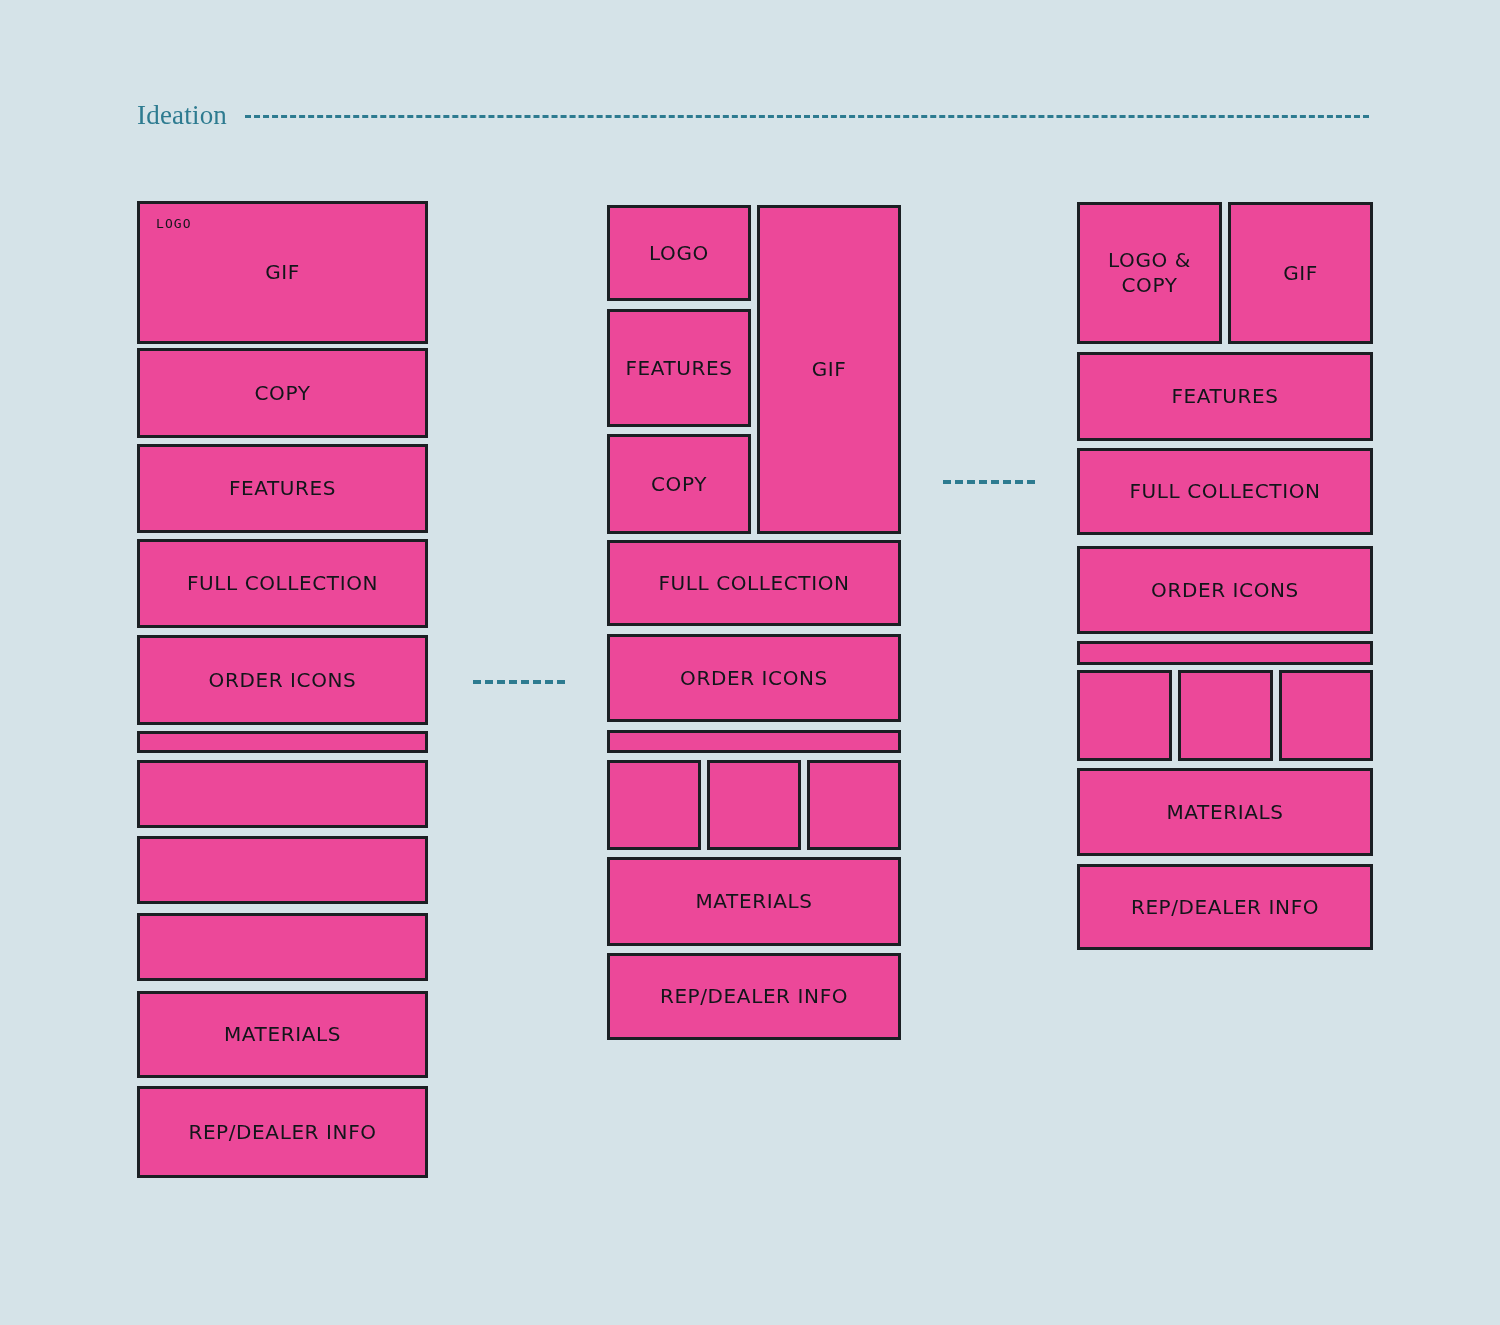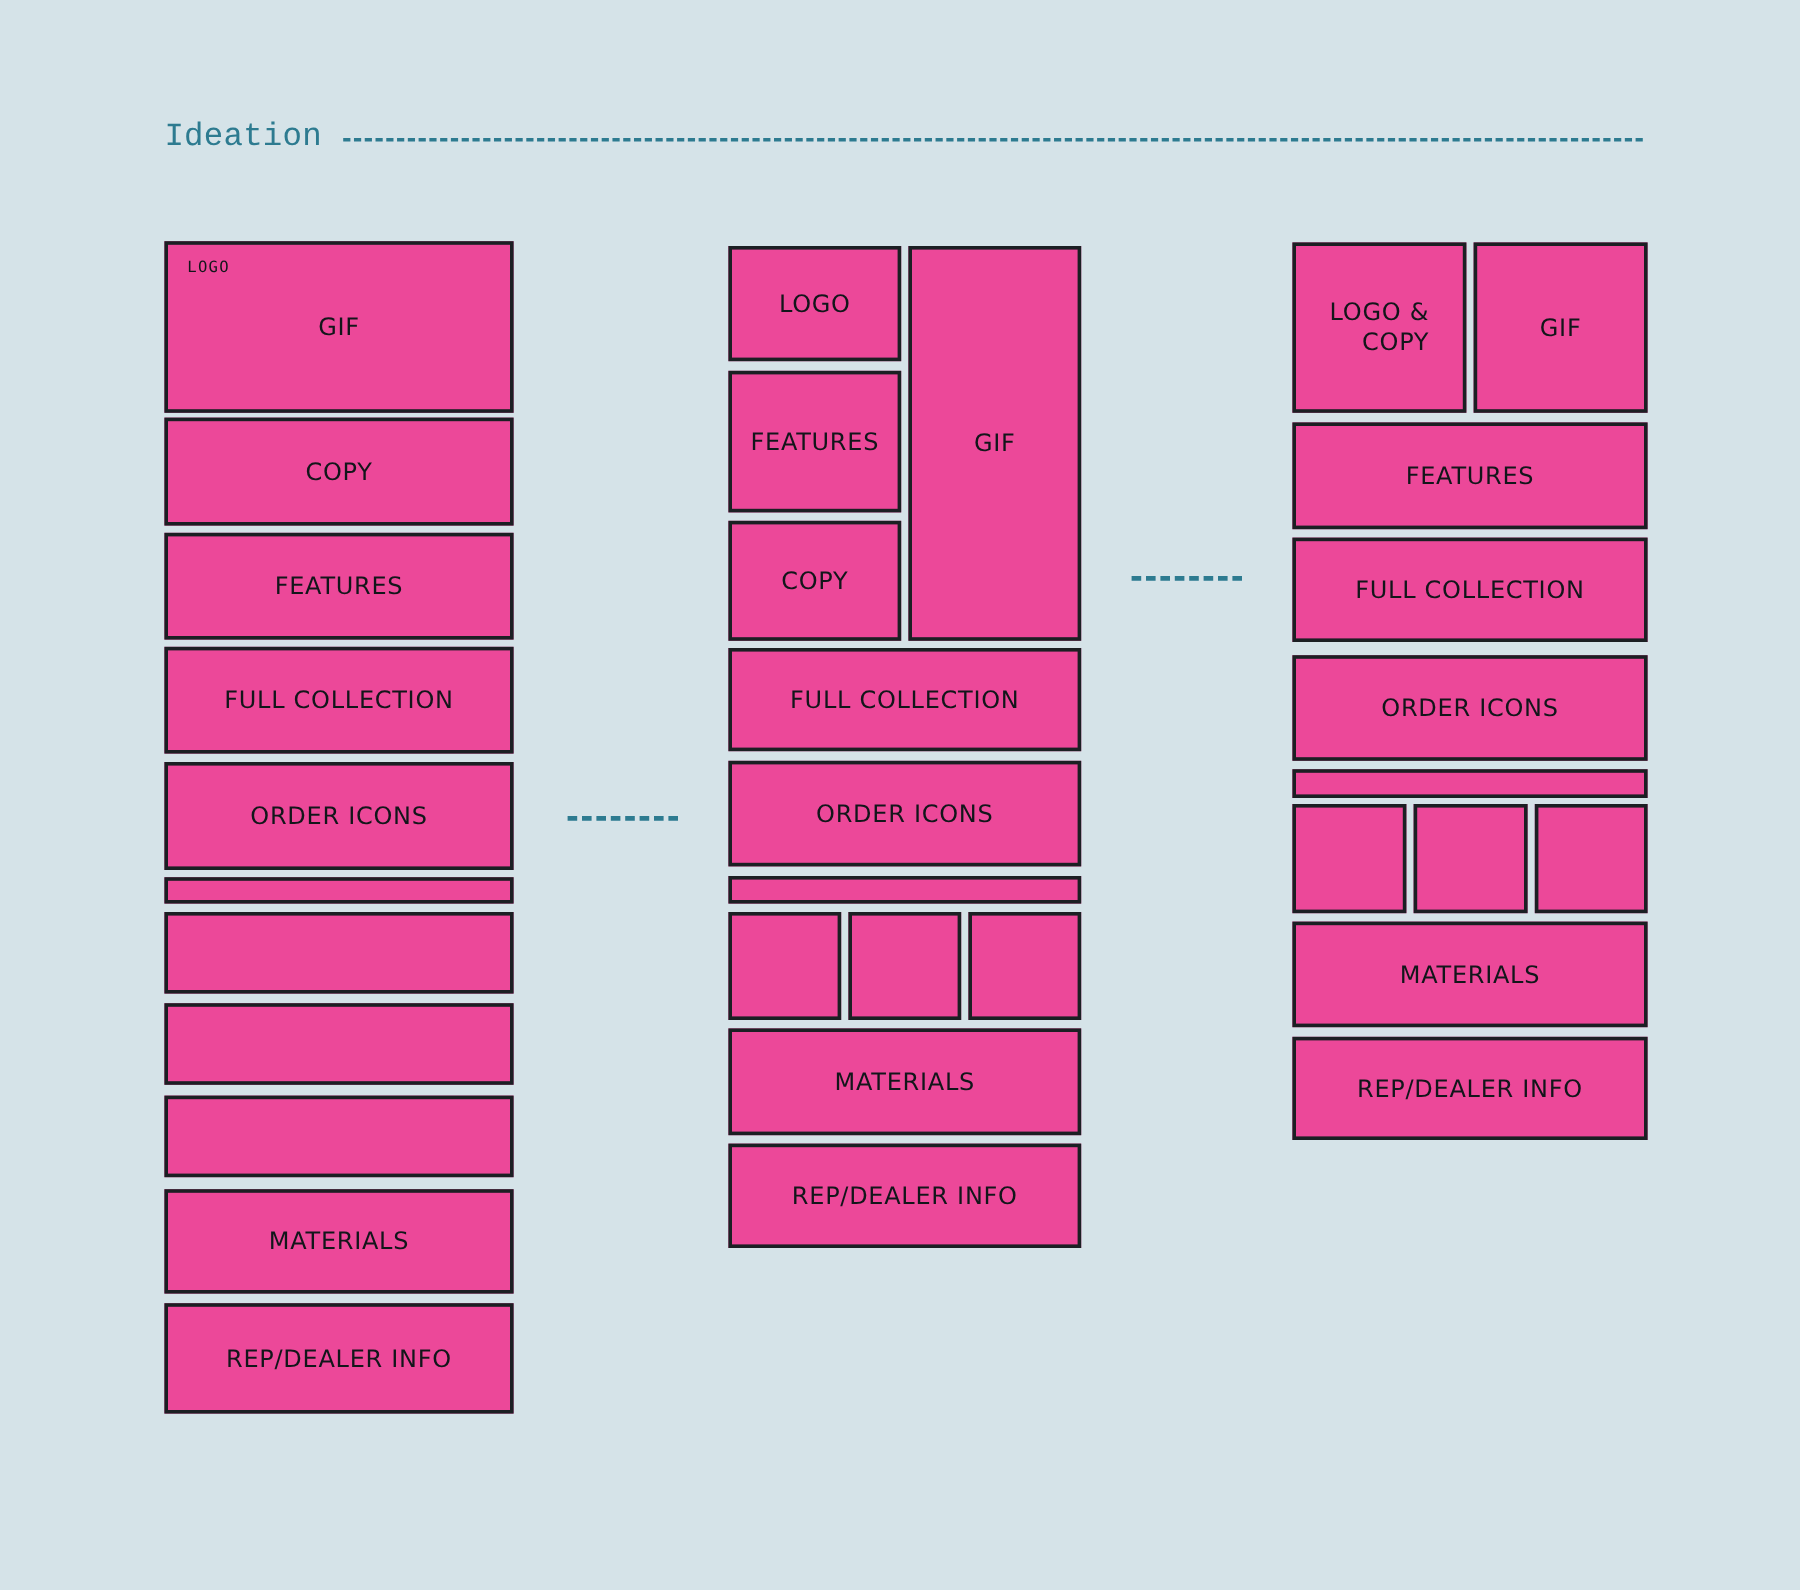--- a/index.html
+++ b/index.html
@@ -24,21 +24,21 @@
     height: 34px;
     display: flex;
     align-items: center;
   }
   .section-title {
     color: #2d7b90;
     font-size: 27px;
     font-weight: 400;
     letter-spacing: 0.2px;
     white-space: nowrap;
-    font-family: Liberation Mono, monospace;
+    font-family: Liberation Serif, serif;
   }
   .header-rule {
     flex: 1 1 auto;
     margin-left: 18px;
     height: 0;
     border-top: 3px dashed #2d7b90;
     position: relative;
     top: 1px;
   }
 
@@ -162,21 +162,21 @@
   <span>MATERIALS</span>
 </div>
 
 <div class="wf" style="left:607px; top:953px; width:294px; height:87px;">
   <span>REP/DEALER INFO</span>
 </div>
 
 <div class="connector" style="left:943px; top:480px; width:92px;"></div>
 
 <div class="wf" style="left:1077px; top:202px; width:145px; height:142px; white-space:pre-line;">
-  <span style="white-space:pre-line;text-align:right;">LOGO &amp;
+  <span style="white-space:pre-line;">LOGO &amp;
 COPY</span>
 </div>
 
 <div class="wf" style="left:1228px; top:202px; width:145px; height:142px;">
   <span>GIF</span>
 </div>
 
 <div class="wf" style="left:1077px; top:352px; width:296px; height:89px;">
   <span>FEATURES</span>
 </div>

